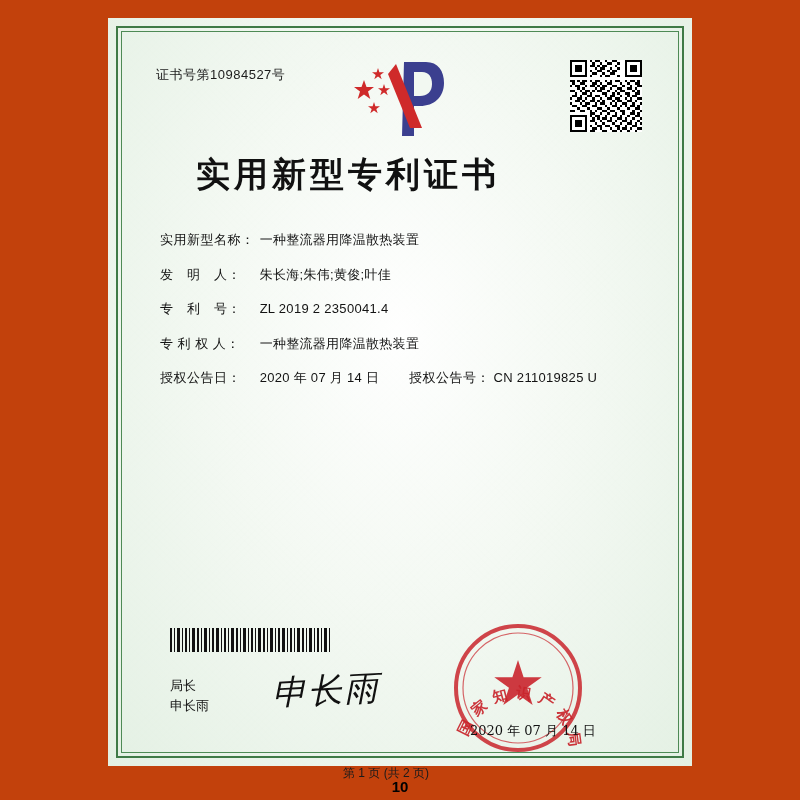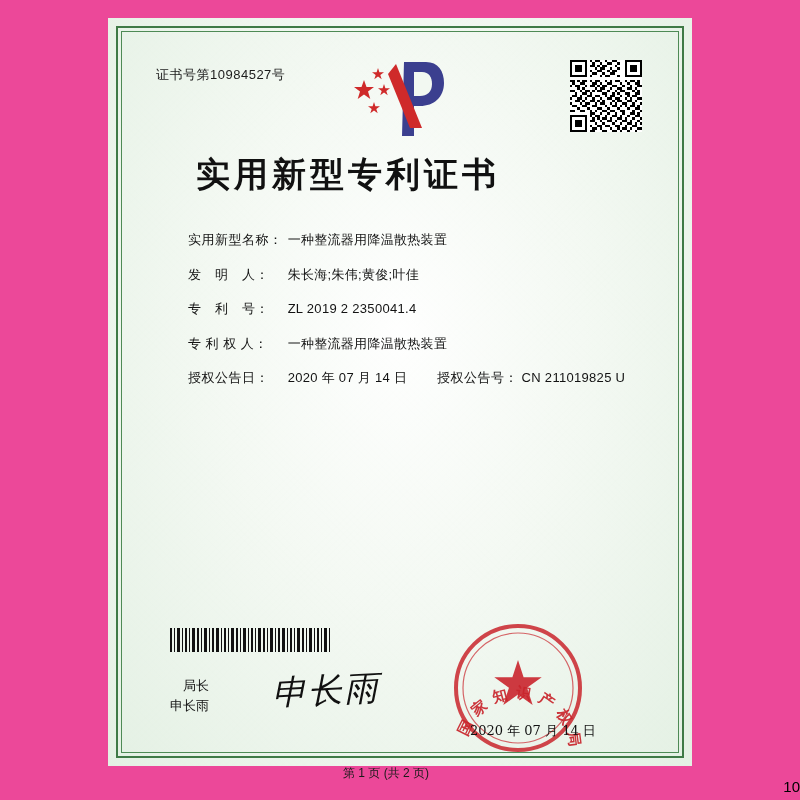--- a/index.html
+++ b/index.html
@@ -12,21 +12,21 @@
     height: 800px;
     font-family: "Liberation Sans", sans-serif;
     position: relative;
     overflow: hidden;
   }
   .page {
     position: absolute;
     left: 0; top: 0;
     width: 800px;
     height: 800px;
-    background: #ec4899;
+    background: #c2410c;
   }
   
   .paper {
     position: absolute;
     left: 108px;
     top: 18px;
     width: 584px;
     height: 748px;
     background:
       radial-gradient(ellipse at 50% 42%, rgba(255,255,255,0.95) 0%, rgba(244,249,243,0.9) 45%, rgba(227,240,227,0.95) 100%),
@@ -96,21 +96,20 @@
     font-weight: bold;
     letter-spacing: 4px;
     color: #111111;
     font-family: "DejaVu Sans", sans-serif;
   }
   .fields {
     position: absolute;
     left: 160px;
     top: 230px;
     width: 490px;
-    margin-left: 28px;
   }
   .field-row {
     font-size: 13px;
     color: #131313;
     margin-bottom: 15px;
     line-height: 1.5;
     white-space: nowrap;
   }
   .field-label {
     display: inline-block;
@@ -144,21 +143,20 @@
     width: 160px;
     height: 24px;
   }
   .sign-block {
     position: absolute;
     left: 170px;
     top: 676px;
     font-size: 13px;
     color: #131313;
     line-height: 1.55;
-    text-align: right;
   }
   .signature {
     position: absolute;
     left: 272px;
     top: 668px;
     font-size: 34px;
     font-family: "DejaVu Serif", serif;
     color: #111111;
     font-style: italic;
     letter-spacing: 2px;
@@ -186,23 +184,23 @@
     width: 772px;
     text-align: center;
     font-size: 12px;
     color: #1b1b1b;
   }
   .page-index {
     position: absolute;
     left: 0;
     top: 778px;
     width: 800px;
-    text-align: right;
+    text-align: center;
     font-size: 15px;
-    font-weight: normal;
+    font-weight: bold;
     color: #000000;
   }
 </style>
 </head>
 <body>
 
 <div class="page">
 
   <div class="paper"></div>
   <div class="border-outer"></div>

